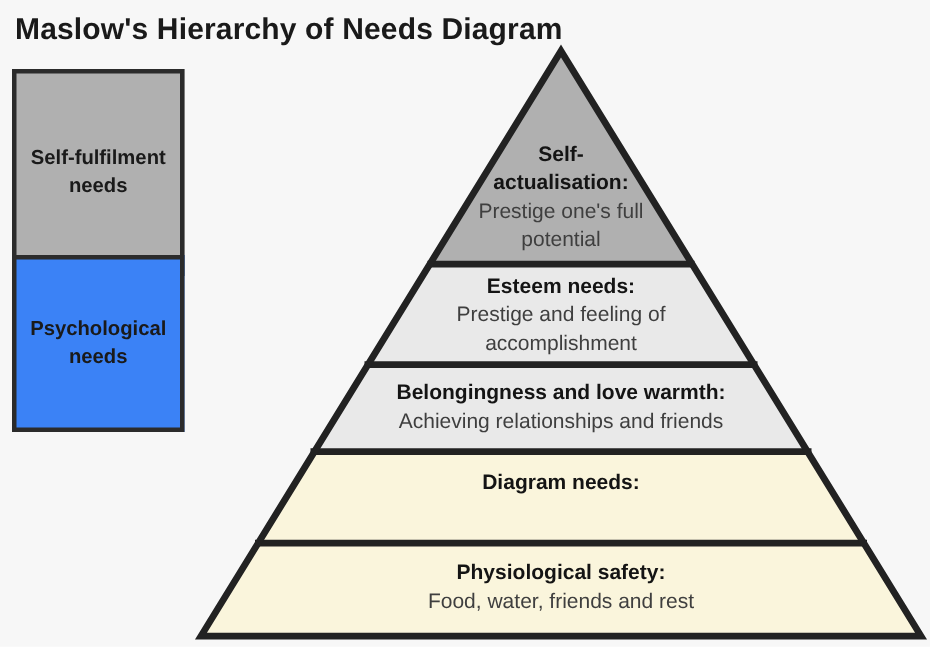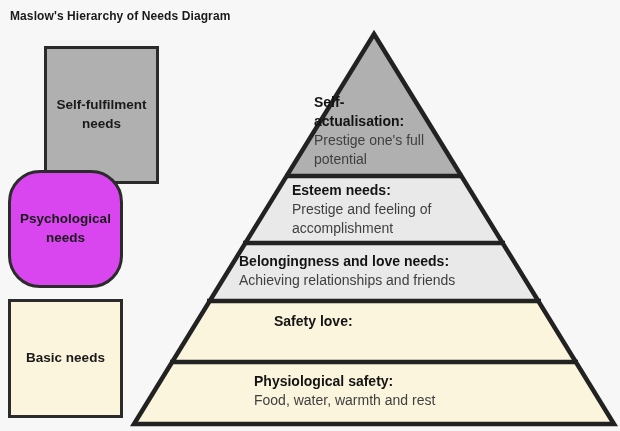--- a/index.html
+++ b/index.html
@@ -8,77 +8,75 @@
     position: relative;
     width: 620px;
     height: 431px;
     background: #f7f7f7;
     overflow: hidden;
   }
   .title {
     position: absolute;
     left: 10px;
     top: 9px;
-    font-size: 12px;
+    font-size: 20px;
     font-weight: 700;
     color: #1a1a1a;
     letter-spacing: 0.1px;
   }
   .legend-box {
     position: absolute;
     left: 8px;
     width: 115px;
     box-sizing: border-box;
     border: 3px solid #2b2b2b;
     display: flex;
     align-items: center;
     justify-content: center;
     text-align: center;
     font-size: 13.5px;
     font-weight: 700;
     color: #1a1a1a;
     line-height: 1.4;
   }
-  .legend-box.b1 { top: 46px;  height: 138px; margin-left: 36px; }
+  .legend-box.b1 { top: 46px;  height: 138px; }
   .legend-box.b2 { top: 170px; height: 118px; }
   .legend-box.b3 { top: 299px; height: 119px; }
   .pyramid-svg { position: absolute; left: 0; top: 0; }
   .level-text {
     position: absolute;
+    text-align: center;
     font-size: 14px;
     line-height: 19px;
     color: #3f3f3f;
   }
   .level-text .hd {
     display: block;
     font-weight: 700;
     color: #141414;
   }
   .level-text .ds { display: block; }
   .lt1 { left: 314px; top: 93px;  width: 120px; }
-  .lt2 { left: 292px; top: 181px; width: 140px; }
+  .lt2 { left: 304px; top: 181px; width: 140px; }
   .lt3 { left: 239px; top: 252px; width: 270px; }
   .lt4 { left: 274px; top: 312px; width: 200px; }
   .lt5 { left: 254px; top: 372px; width: 240px; }
 </style>
 </head>
 <body>
 
 <div class="canvas">
 
   <div class="title">Maslow's Hierarchy of Needs Diagram</div>
 
   <div class="legend-box b1" style="background-color: rgb(176, 176, 176);">
     <span>Self-fulfilment needs</span>
   </div>
-  <div class="legend-box b2" style="background-color: #d946ef; border-radius: 32px;">
+  <div class="legend-box b2" style="background-color: #3b82f6;">
     <span>Psychological needs</span>
-  </div>
-  <div class="legend-box b3" style="background-color: rgb(250, 245, 220);">
-    <span>Basic needs</span>
   </div>
 
   <svg class="pyramid-svg" width="620" height="431" viewBox="0 0 620 431">
 
     <polygon points="374,34 286.6,176 461.4,176" fill="#b0b0b0"></polygon>
     <polygon points="286.6,176 461.4,176 502.6,243 245.4,243" fill="#e9e9e9"></polygon>
     <polygon points="245.4,243 502.6,243 538.3,301 209.7,301" fill="#e9e9e9"></polygon>
     <polygon points="209.7,301 538.3,301 575.8,362 172.2,362" fill="#faf5dc"></polygon>
     <polygon points="172.2,362 575.8,362 614,424 134,424" fill="#faf5dc"></polygon>
 
@@ -92,24 +90,24 @@
 
   <div class="level-text lt1">
     <span class="hd">Self-actualisation:</span>
     <span class="ds">Prestige one's full potential</span>
   </div>
   <div class="level-text lt2">
     <span class="hd">Esteem needs:</span>
     <span class="ds">Prestige and feeling of accomplishment</span>
   </div>
   <div class="level-text lt3">
-    <span class="hd">Belongingness and love needs:</span>
+    <span class="hd">Belongingness and love warmth:</span>
     <span class="ds">Achieving relationships and friends</span>
   </div>
   <div class="level-text lt4">
-    <span class="hd">Safety love:</span>
+    <span class="hd">Diagram needs:</span>
   </div>
   <div class="level-text lt5">
     <span class="hd">Physiological safety:</span>
-    <span class="ds">Food, water, warmth and rest</span>
+    <span class="ds">Food, water, friends and rest</span>
   </div>
 
 </div>
 
 </body></html>

